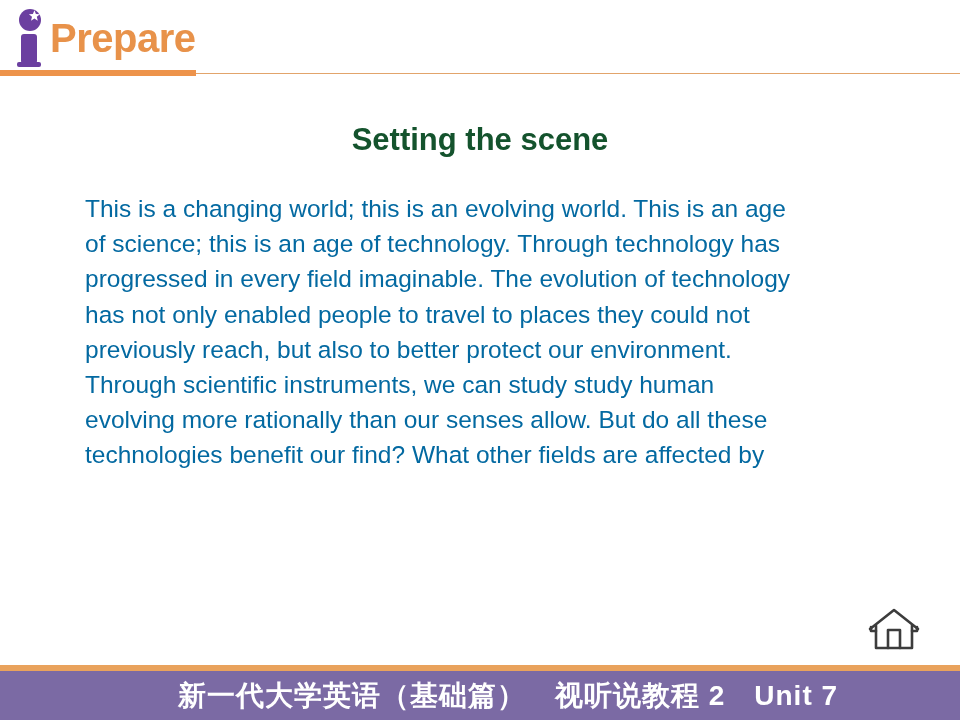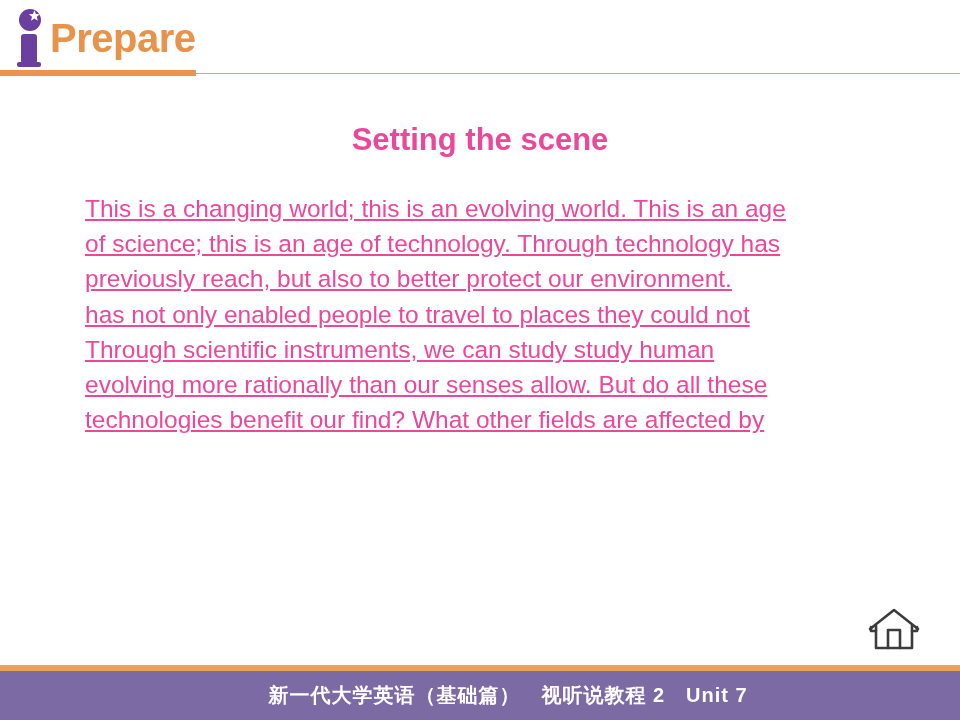--- a/index.html
+++ b/index.html
@@ -97,35 +97,34 @@
 
   
   .slide-title {
     position: absolute;
     left: 0;
     top: 122px;
     width: 960px;
     text-align: center;
     font-size: 31px;
     font-weight: bold;
-    color: #ec4899;
+    color: #14532d;
     letter-spacing: 0px;
   }
 
   
   .body-copy {
     position: absolute;
     left: 85px;
     top: 191px;
     width: 790px;
     font-size: 24.5px;
     line-height: 35.2px;
-    color: #ec4899;
+    color: #0369a1;
     font-weight: normal;
-    text-decoration: underline;
   }
   .body-copy .line {
     white-space: nowrap;
   }
 
   
   .home-icon {
     position: absolute;
     left: 866px;
     top: 606px;
@@ -155,21 +154,21 @@
     left: 0;
     top: 671px;
     width: 960px;
     height: 49px;
     display: flex;
     align-items: center;
     justify-content: center;
     padding-left: 56px;
     box-sizing: border-box;
     color: #ffffff;
-    font-size: 20px;
+    font-size: 28px;
     font-weight: bold;
     letter-spacing: 1px;
     white-space: nowrap;
   }
 </style>
 </head>
 <body>
 
 <div class="slide">
 
@@ -190,22 +189,23 @@
 
     <div class="rule-thin"></div>
     <div class="rule-thick"></div>
   </div>
 
   <div class="slide-title">Setting the scene</div>
 
   <div class="body-copy">
     <div class="line">This is a changing world; this is an evolving world. This is an age</div>
     <div class="line">of science; this is an age of technology. Through technology has</div>
+    <div class="line">progressed in every field imaginable. The evolution of technology</div>
+    <div class="line">has not only enabled people to travel to places they could not</div>
     <div class="line">previously reach, but also to better protect our environment.</div>
-    <div class="line">has not only enabled people to travel to places they could not</div>
     <div class="line">Through scientific instruments, we can study study human</div>
     <div class="line">evolving more rationally than our senses allow. But do all these</div>
     <div class="line">technologies benefit our find? What other fields are affected by</div>
   </div>
 
   <div class="home-icon">
     <svg width="56" height="48" viewBox="0 0 56 48" aria-hidden="true">
       <path d="M4 23 L28 4 L52 23" fill="none" stroke="#3C3C3C" stroke-width="2.6" stroke-linecap="round" stroke-linejoin="round"></path>
       <path d="M10 19.5 L10 42 L46 42 L46 19.5" fill="none" stroke="#3C3C3C" stroke-width="2.6" stroke-linecap="round" stroke-linejoin="round"></path>
       <path d="M10 25 L5 25 L5 21" fill="none" stroke="#3C3C3C" stroke-width="2.6" stroke-linecap="round" stroke-linejoin="round"></path>

